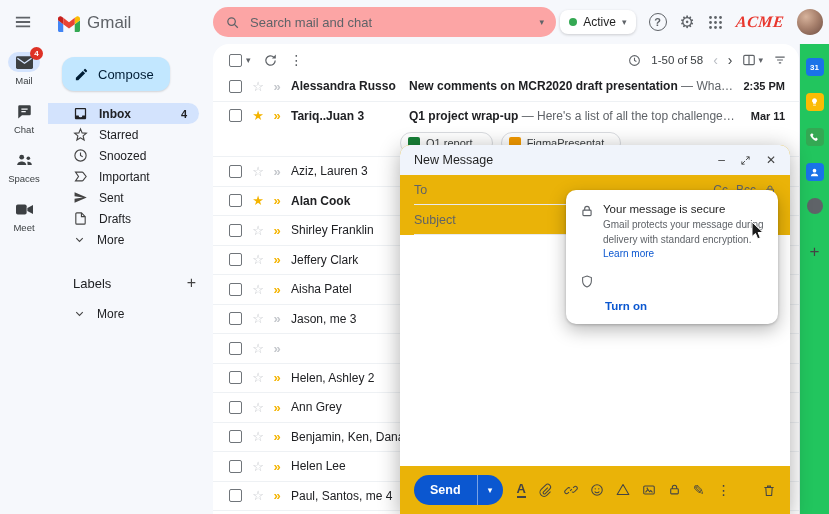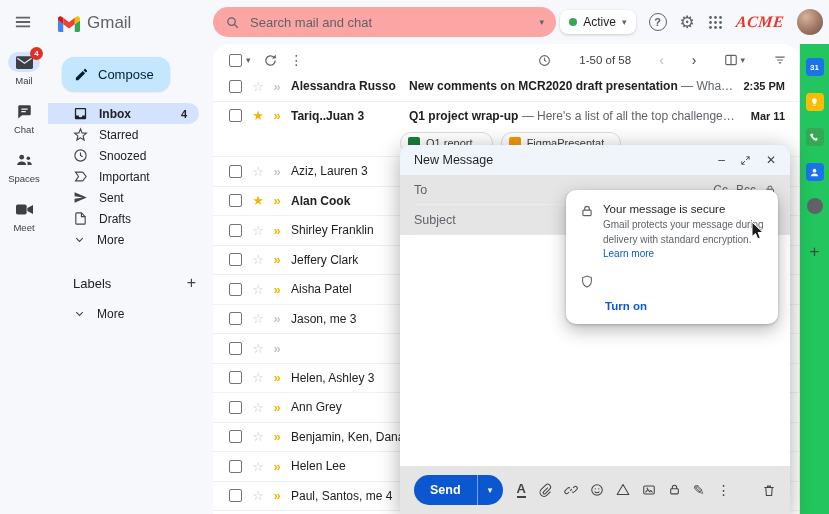--- a/index.html
+++ b/index.html
@@ -41,21 +41,21 @@
   .labels-row { margin-top:25px; display:flex; align-items:center; padding:0 17px 0 25px; }
   .labels-title { flex:1; font-size:13px; font-weight:500; color:#202124; }
   .plus-btn { font-size:16px; color:#444; cursor:pointer; line-height:1; }
   .more-bottom { margin-top:12px; }
 
   
   .listpanel { position:absolute; left:213px; top:44px; width:586px; bottom:0; background:#fff; border-radius:16px 16px 0 0; overflow:hidden; }
   .ltoolbar { height:28px; display:flex; align-items:center; padding:4px 12px 0 16px; gap:12px; }
   .cb { width:13px; height:13px; border:1.5px solid #70757a; border-radius:2px; flex:none; background:#fff; }
   .tb-caret { margin-left:-8px; }
-  .tb-right { margin-left:auto; display:flex; align-items:center; gap:28px; }
+  .tb-right { margin-left:auto; display:flex; align-items:center; gap:10px; }
   .pag { font-size:11.5px; color:#3c4043; }
   .chl { font-size:14px; color:#b8bcc3; line-height:1; }
   .chr { font-size:14px; color:#3c4043; line-height:1; }
   .split-wrap { display:flex; align-items:center; gap:2px; }
 
   .rowblock { border-bottom:1px solid #eef1f4; }
   .row { height:28.5px; display:flex; align-items:center; padding:0 14px 0 16px; background:#fff; }
   .row .cb { margin-right:9px; }
   .star { width:14px; margin-right:6px; font-size:13px; text-align:center; line-height:1; cursor:pointer; }
   .star.g { color:#c4c7cc; } .star.y { color:#f4b400; }
@@ -72,21 +72,21 @@
   .chipicon { width:12px; height:12px; border-radius:2px; flex:none; }
 
   
   .rightrail { position:absolute; right:0; top:44px; width:30px; bottom:0; background:#22c55e; border-left:1px solid #e6e9ee; display:flex; flex-direction:column; align-items:center; padding-top:14px; gap:17px; }
   .cal { width:18px; height:18px; border-radius:4px; background:#1a73e8; color:#fff; font-size:8px; font-weight:700; display:flex; align-items:center; justify-content:center; cursor:pointer; }
   .sq { width:18px; height:18px; border-radius:4px; display:flex; align-items:center; justify-content:center; cursor:pointer; }
   .octo { width:16px; height:16px; border-radius:50%; background:#5f6368; cursor:pointer; }
   .rr-plus { font-size:17px; color:#444; cursor:pointer; line-height:1; margin-top:12px; }
 
   
-  .compose { position:absolute; left:400px; top:145px; width:390px; height:369px; background:#e5e5e5; border-radius:10px 10px 0 0; box-shadow:0 4px 22px rgba(0,0,0,.32); z-index:10; display:flex; flex-direction:column; }
+  .compose { position:absolute; left:400px; top:145px; width:390px; height:369px; background:#eab308; border-radius:10px 10px 0 0; box-shadow:0 4px 22px rgba(0,0,0,.32); z-index:10; display:flex; flex-direction:column; }
   .chead { height:30px; flex:none; background:#f0f4fb; border-radius:10px 10px 0 0; display:flex; align-items:center; padding:0 14px; font-size:12.5px; font-weight:500; color:#1f1f1f; }
   .chead-icons { margin-left:auto; display:flex; align-items:center; gap:15px; color:#444; }
   .chead-icons span { font-size:12px; line-height:1; cursor:pointer; }
   .cfield { height:30px; flex:none; margin:0 14px; border-bottom:1px solid #e9eaee; display:flex; align-items:center; gap:8px; font-size:12.5px; color:#5f6368; }
   .ccbcc { margin-left:auto; display:flex; align-items:center; gap:8px; font-size:12px; color:#5f6368; }
   .cbody { flex:1; background:#fff; }
   .cfoot { height:48px; flex:none; display:flex; align-items:center; padding:0 14px; }
   .send { display:flex; height:30px; cursor:pointer; }
   .send-main { background:#0b57d0; color:#fff; font-size:12.5px; font-weight:600; display:flex; align-items:center; padding:0 16px; border-radius:15px 0 0 15px; border-right:1px solid rgba(255,255,255,.45); }
   .send-caret { background:#0b57d0; color:#fff; width:25px; border-radius:0 15px 15px 0; display:flex; align-items:center; justify-content:center; font-size:9px; }
@@ -435,21 +435,21 @@
       <span class="time"></span>
     </div>
 
   </div>
 
   <div class="rowblock">
     <div class="row">
       <span class="cb"></span>
       <span class="star g">☆</span>
       <span class="marker y">»</span>
-      <span class="sender">Helen, Ashley 3</span>
+      <span class="sender">Helen, Ashley 2</span>
       <span class="subjwrap"><span class="subject"></span><span class="snippet"></span></span>
       <span class="time"></span>
     </div>
 
   </div>
 
   <div class="rowblock">
     <div class="row">
       <span class="cb"></span>
       <span class="star g">☆</span>

